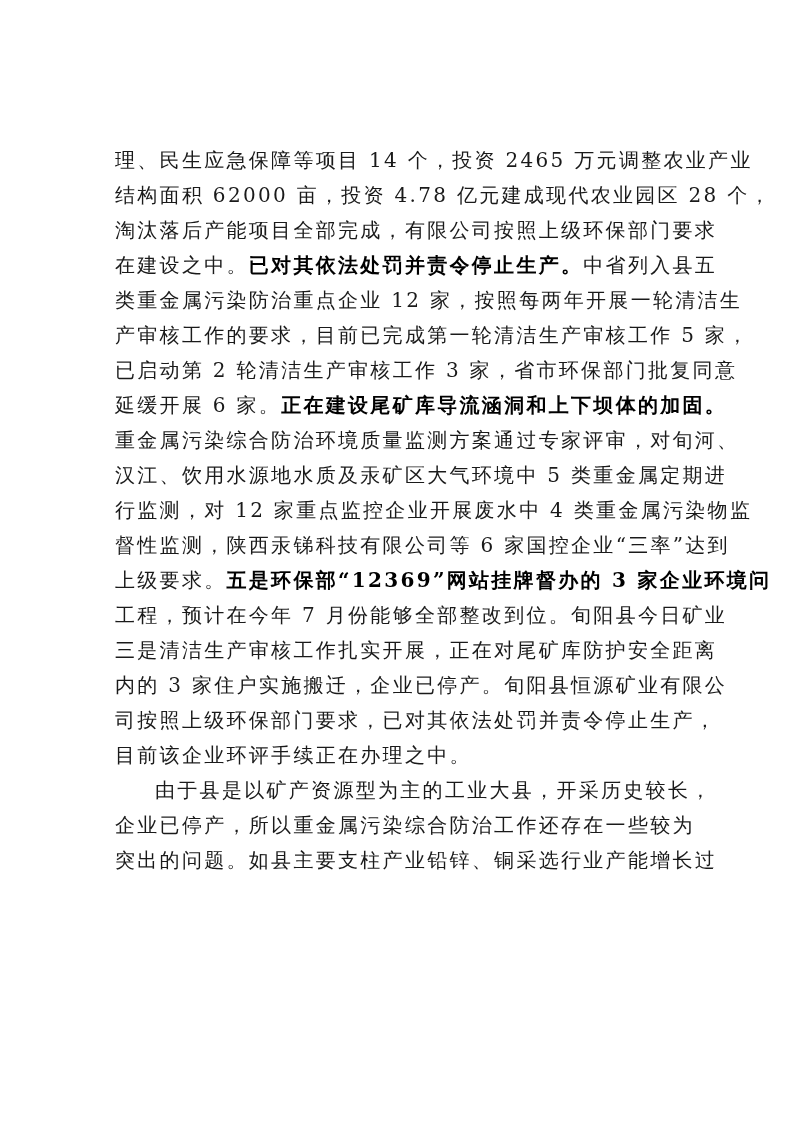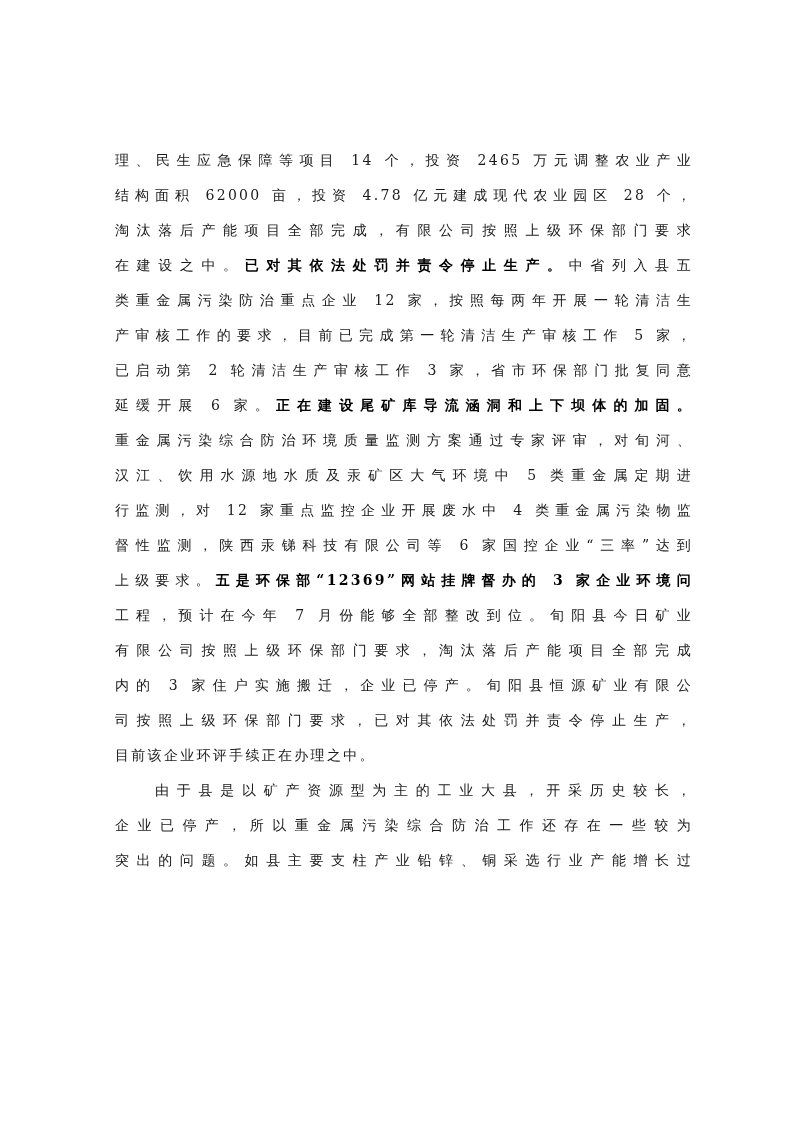--- a/index.html
+++ b/index.html
@@ -3,21 +3,21 @@
 <meta charset="utf-8">
 <style>
   html, body { margin: 0; padding: 0; background: #ffffff; }
   body { width: 793px; height: 1122px; position: relative; overflow: hidden; }
   .page {
     position: absolute;
     left: 115px;
     top: 143px;
     width: 578px;
     font-family: "DejaVu Serif", "Liberation Serif", serif;
-    font-size: 14px;
+    font-size: 20px;
     color: #1a1a1a;
   }
   .line {
     height: 35px;
     line-height: 35px;
     white-space: nowrap;
     text-align: justify;
     text-align-last: justify;
     letter-spacing: 2.3px;
   }
@@ -36,20 +36,20 @@
     <div class="line"><span>类重金属污染防治重点企业 12 家，按照每两年开展一轮清洁生</span></div>
     <div class="line"><span>产审核工作的要求，目前已完成第一轮清洁生产审核工作 5 家，</span></div>
     <div class="line"><span>已启动第 2 轮清洁生产审核工作 3 家，省市环保部门批复同意</span></div>
     <div class="line"><span>延缓开展 6 家。</span><span class="b">正在建设尾矿库导流涵洞和上下坝体的加固。</span></div>
     <div class="line"><span>重金属污染综合防治环境质量监测方案通过专家评审，对旬河、</span></div>
     <div class="line"><span>汉江、饮用水源地水质及汞矿区大气环境中 5 类重金属定期进</span></div>
     <div class="line"><span>行监测，对 12 家重点监控企业开展废水中 4 类重金属污染物监</span></div>
     <div class="line"><span>督性监测，陕西汞锑科技有限公司等 6 家国控企业“三率”达到</span></div>
     <div class="line"><span>上级要求。</span><span class="b">五是环保部“12369”网站挂牌督办的 3 家企业环境问</span></div>
     <div class="line"><span>工程，预计在今年 7 月份能够全部整改到位。旬阳县今日矿业</span></div>
-    <div class="line"><span>有限公司按照上级环保部门要求，淘汰落后产能项目全部完成</span></div>
+    <div class="line"><span>三是清洁生产审核工作扎实开展，正在对尾矿库防护安全距离</span></div>
     <div class="line"><span>内的 3 家住户实施搬迁，企业已停产。旬阳县恒源矿业有限公</span></div>
     <div class="line"><span>司按照上级环保部门要求，已对其依法处罚并责令停止生产，</span></div>
     <div class="line last"><span>目前该企业环评手续正在办理之中。</span></div>
     <div class="line indent"><span>由于县是以矿产资源型为主的工业大县，开采历史较长，</span></div>
     <div class="line"><span>企业已停产，所以重金属污染综合防治工作还存在一些较为</span></div>
     <div class="line"><span>突出的问题。如县主要支柱产业铅锌、铜采选行业产能增长过</span></div>
   </div>
 
 </body></html>

